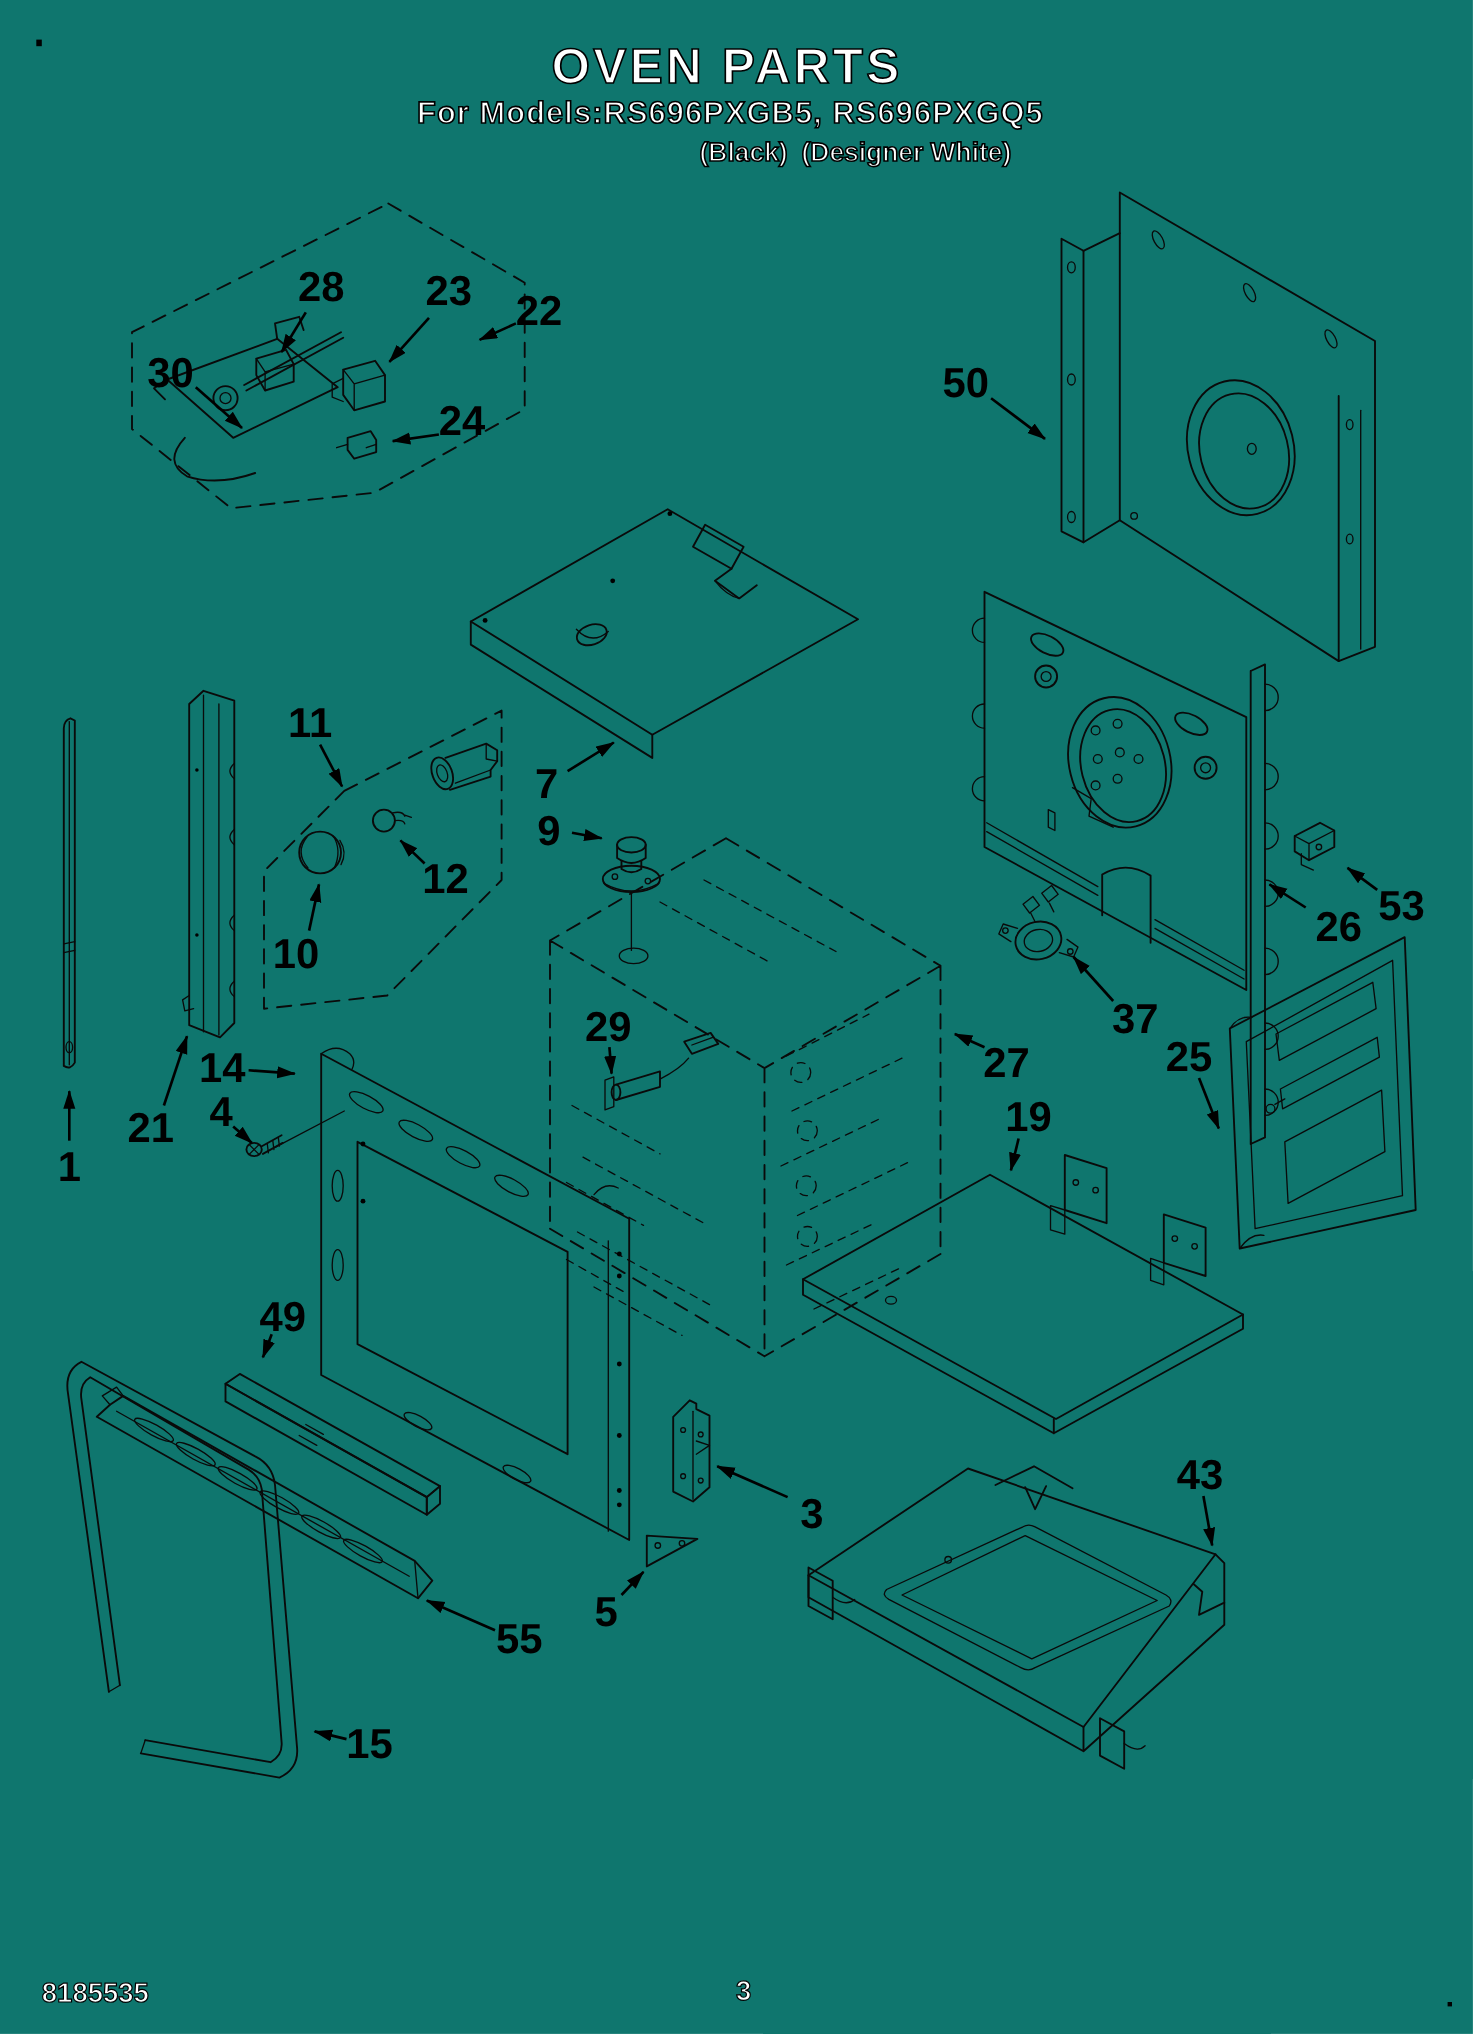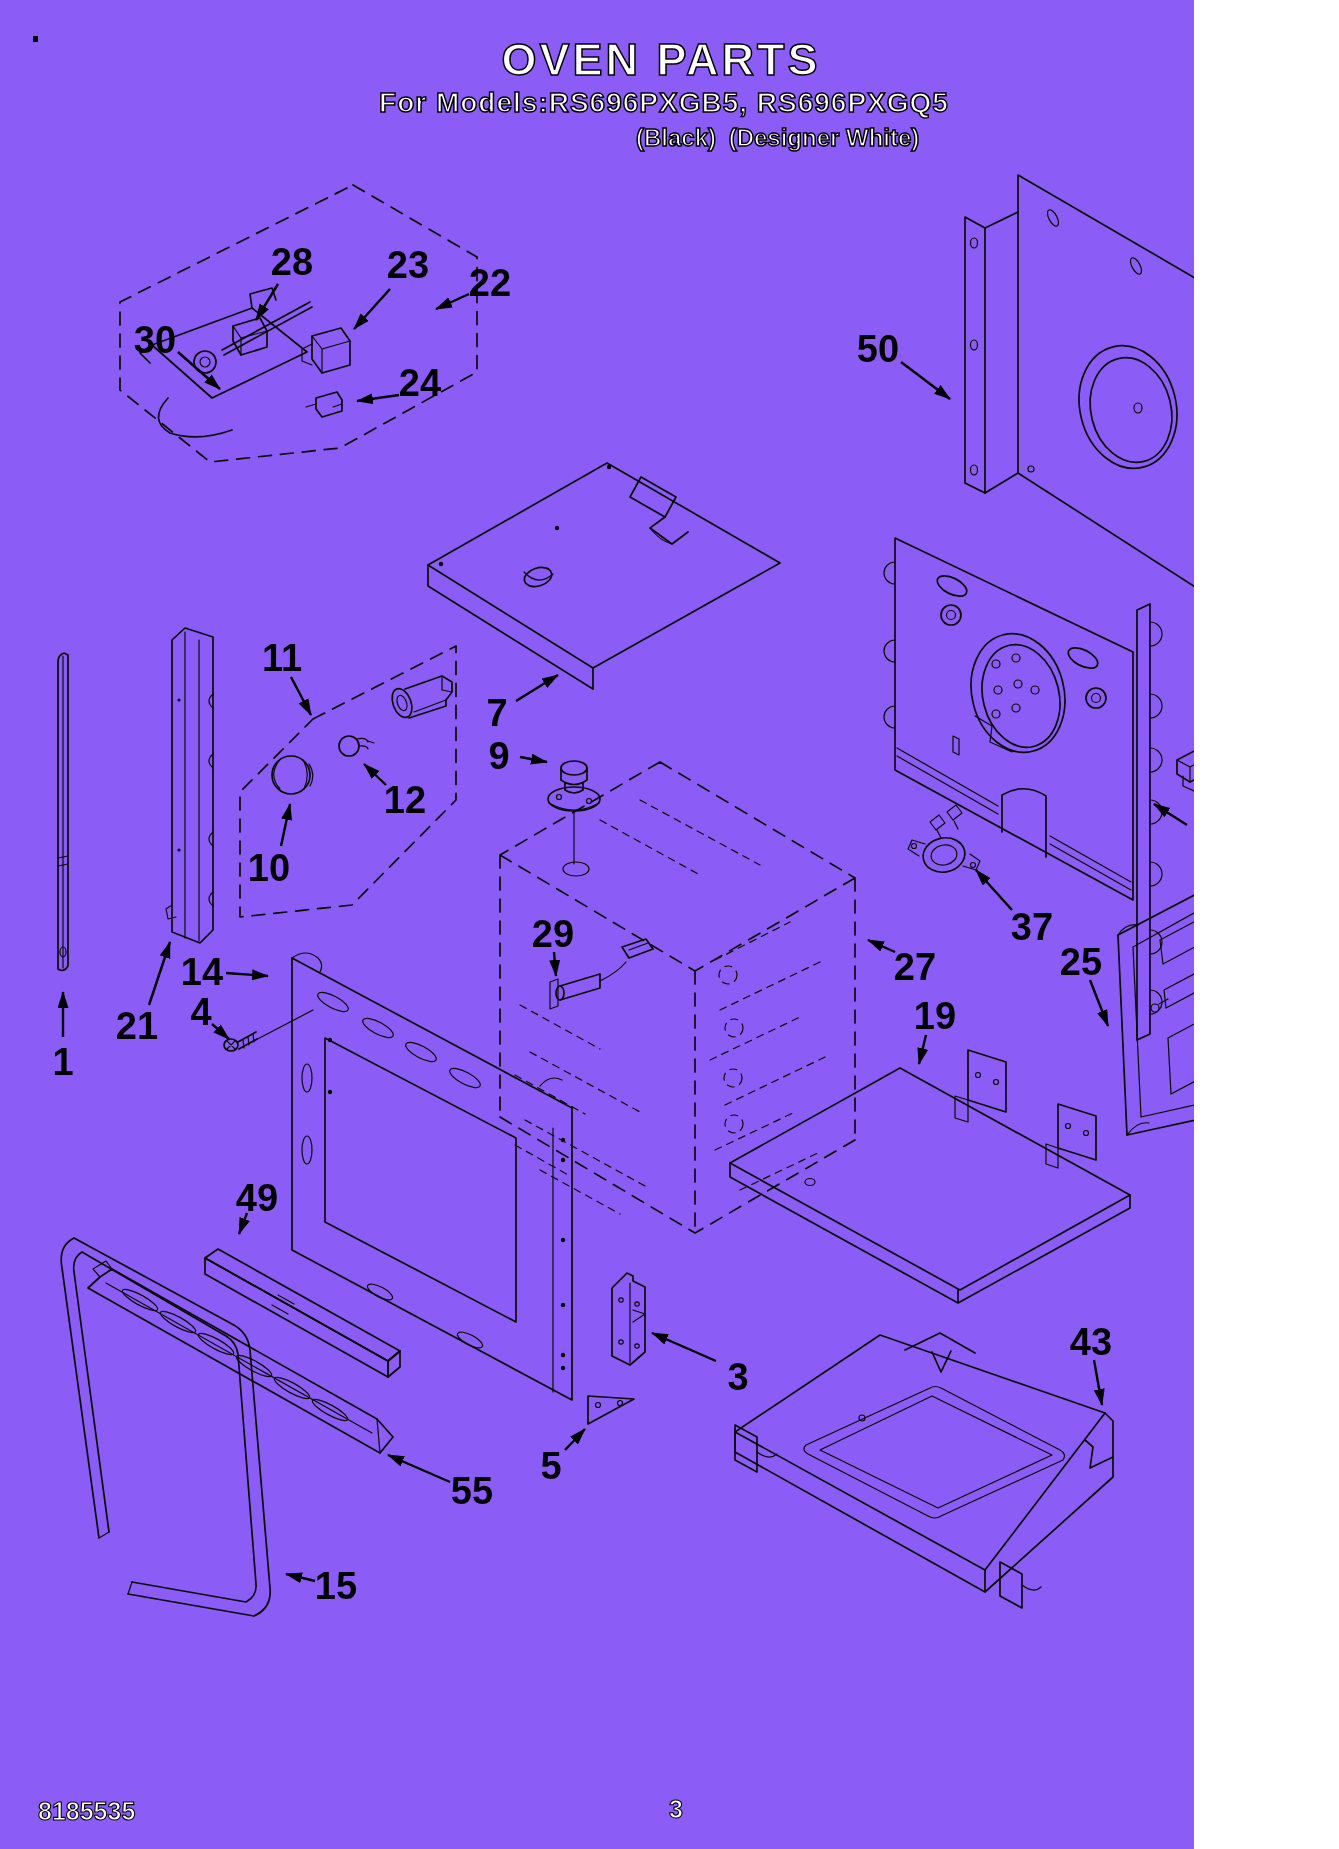--- a/index.html
+++ b/index.html
@@ -1,16 +1,16 @@
 <!DOCTYPE html>
 <html><head>
 <meta charset="utf-8">
 <style>
   html,body{margin:0;padding:0;background:#fff;}
-  .page{position:relative;width:1194px;height:1849px;background:#8b5cf6;overflow:hidden;
+  .page{position:relative;width:1339px;height:1849px;background:#0f766e;overflow:hidden;
         font-family:"Liberation Sans",sans-serif;}
   svg{position:absolute;left:0;top:0;}
   svg text{font-family:"Liberation Sans",sans-serif;}
   .t-outline{fill:#fff;stroke:#000;stroke-width:1.5;font-weight:bold;}
   .title-text{font-size:45px;letter-spacing:3px;}
   .models-text{font-size:28px;letter-spacing:1px;}
   .colors-text{font-size:24px;}
   .foot-text{font-size:25px;stroke-width:1.1;}
   .callout-label{font-size:38px;font-weight:bold;fill:#000;stroke:none;}
   .callout-line{stroke:#000;stroke-width:2.4;}

